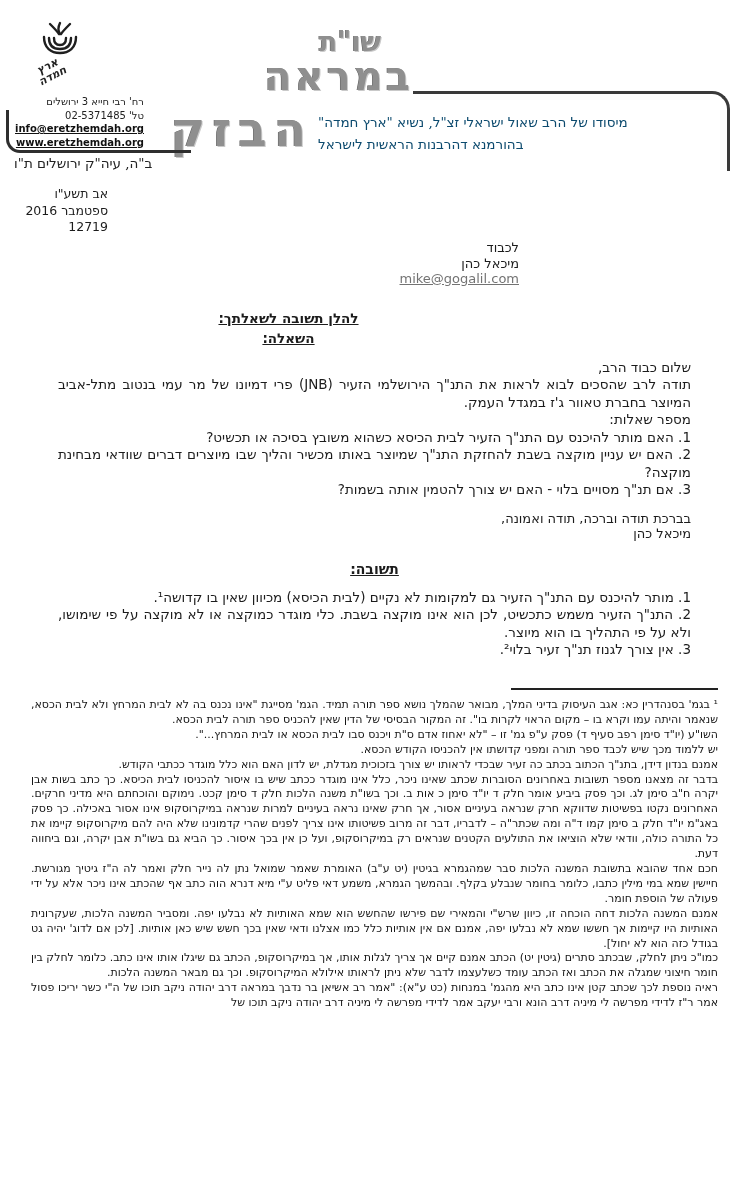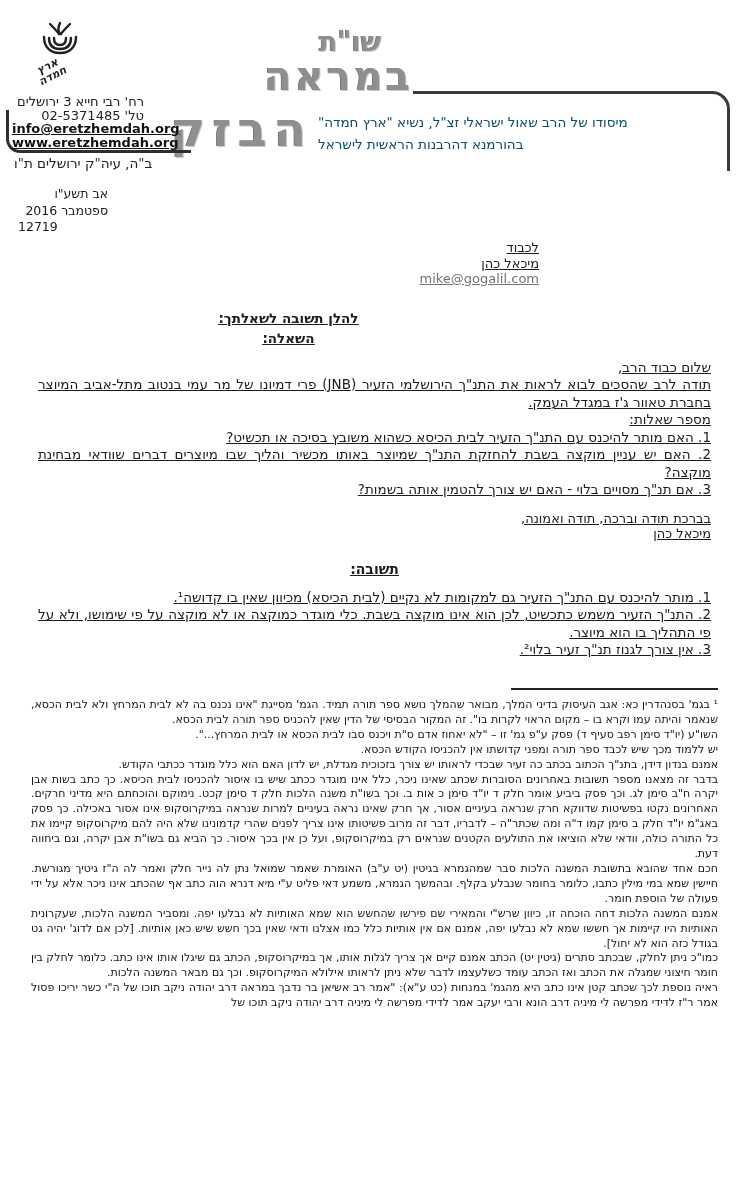--- a/index.html
+++ b/index.html
@@ -28,32 +28,32 @@
   .title-shut{right:368px;top:28px;font-size:27px;}
   .title-bemareh{right:336px;top:56px;font-size:40px;letter-spacing:3px;}
   .title-habazak{right:436px;top:106px;font-size:47px;letter-spacing:7px;}
   .corner-rule{position:absolute;left:413px;top:91px;width:314px;height:77px;
     border-top:3px solid #3a3a3a;border-right:3px solid #3a3a3a;
     border-top-right-radius:18px;}
   .subtitle{position:absolute;left:318px;top:111px;direction:rtl;text-align:left;
     font-size:13.5px;line-height:22px;color:#0c4a6e;white-space:nowrap;
     font-family:"DejaVu Serif","DejaVu Sans",serif;}
   .contact{position:absolute;left:12px;top:95px;width:132px;
-    font-size:13px;line-height:13.5px;text-align:right;color:#222;}
+    font-size:10px;line-height:13.5px;text-align:right;color:#222;}
   .contact a{color:#111;font-weight:bold;text-decoration:underline;display:block;direction:ltr;text-align:right;}
   .contact-bracket{position:absolute;left:6px;top:110px;width:182px;height:40px;
     border-left:3px solid #2e2e2e;border-bottom:3px solid #2e2e2e;
     border-bottom-left-radius:14px;}
   .city-line{position:absolute;left:14px;top:155px;font-size:13.5px;color:#222;
     font-family:"DejaVu Serif","DejaVu Sans",serif;white-space:nowrap;}
   .dateblock{position:absolute;left:18px;top:186px;width:90px;
     font-size:12.5px;line-height:16.5px;text-align:right;}
-  .dateblock .refnum{direction:ltr;text-align:left;}
+  .dateblock .refnum{direction:ltr;text-align:right;}
   
-  .bodywrap{position:absolute;top:240px;right:0;left:0;padding:0 38px;text-decoration:underline;}
+  .bodywrap{position:absolute;top:240px;right:0;left:0;padding:0 58px;}
   .indent{margin-left:0;margin-right:172px;}
   .recipient{font-size:13px;line-height:15.5px;text-align:right;}
   .recipient a{color:#737373;text-decoration:underline;direction:ltr;display:inline-block;}
   .h-underline{font-weight:bold;text-decoration:underline;font-size:13.5px;line-height:15px;text-align:center;}
   .intro-h{margin-top:24px;}
   .q-h{margin-top:5px;}
   .ans-h{margin-top:20px;font-size:14px;}
   .qbody{margin-top:13px;font-size:13.5px;line-height:17.5px;text-align:justify;}
   .qbody p{margin:0;}
   .closing{margin-top:12px;font-size:13px;line-height:15.5px;text-align:right;}

